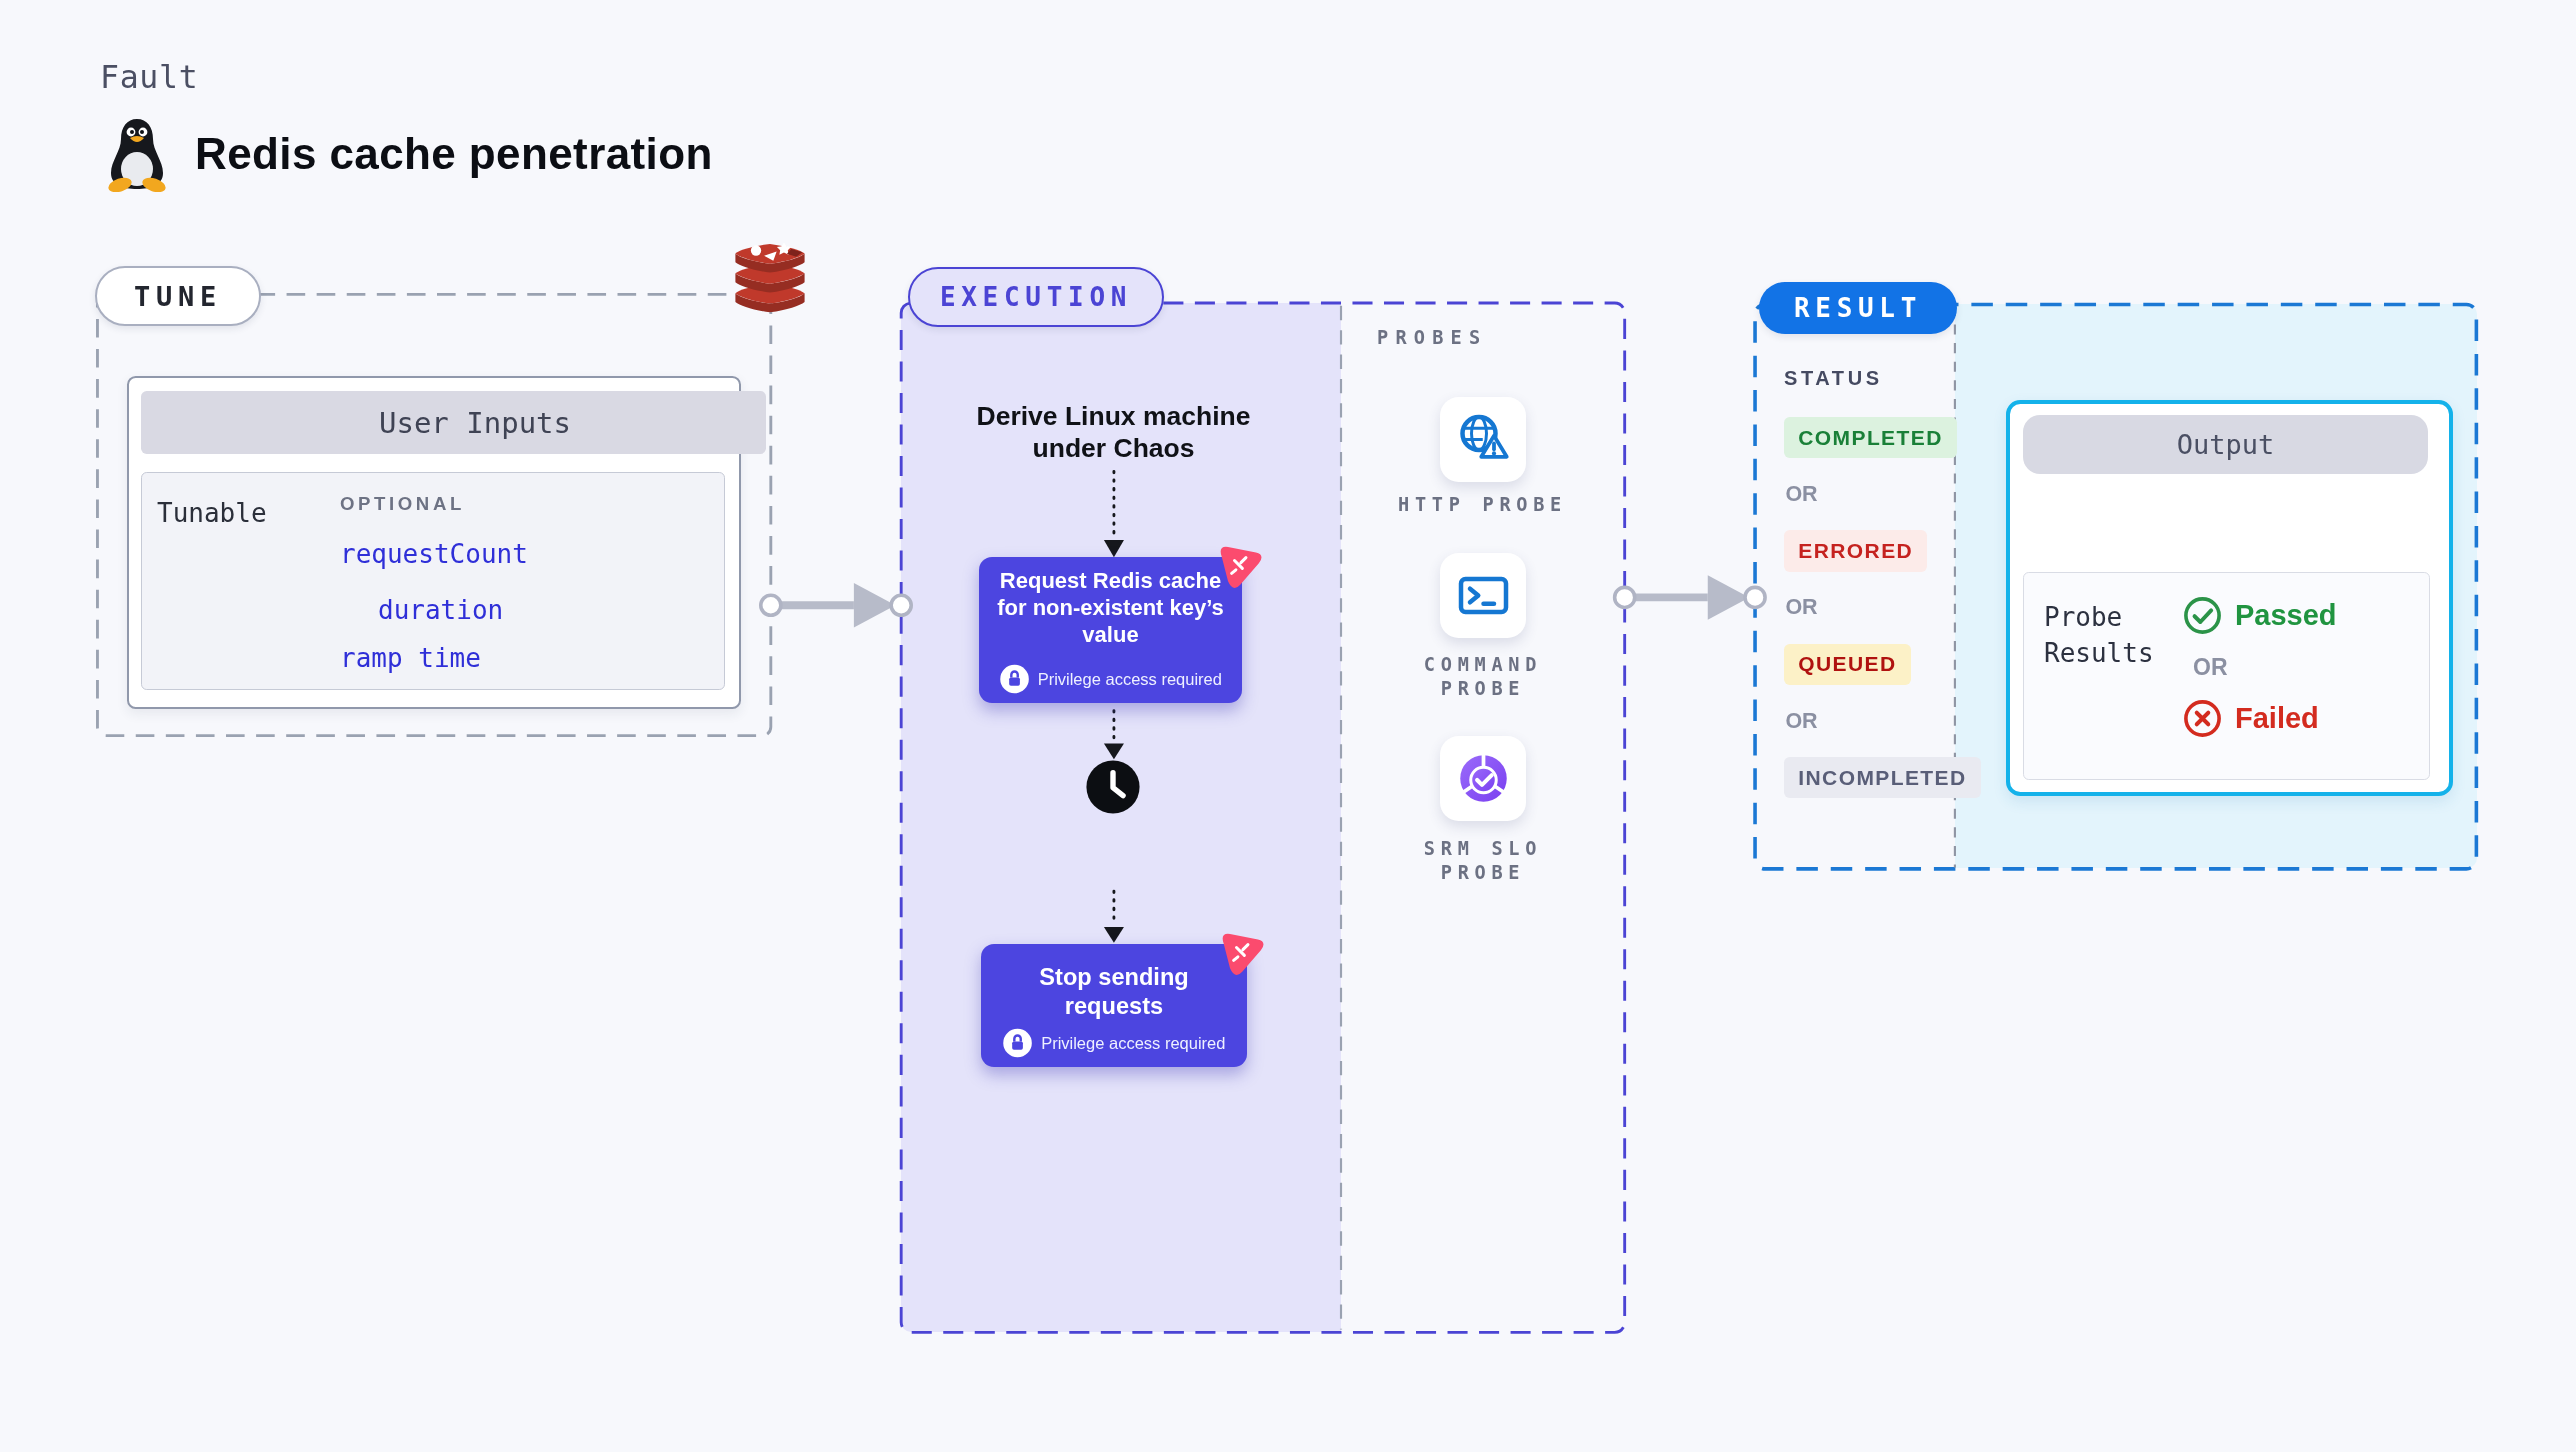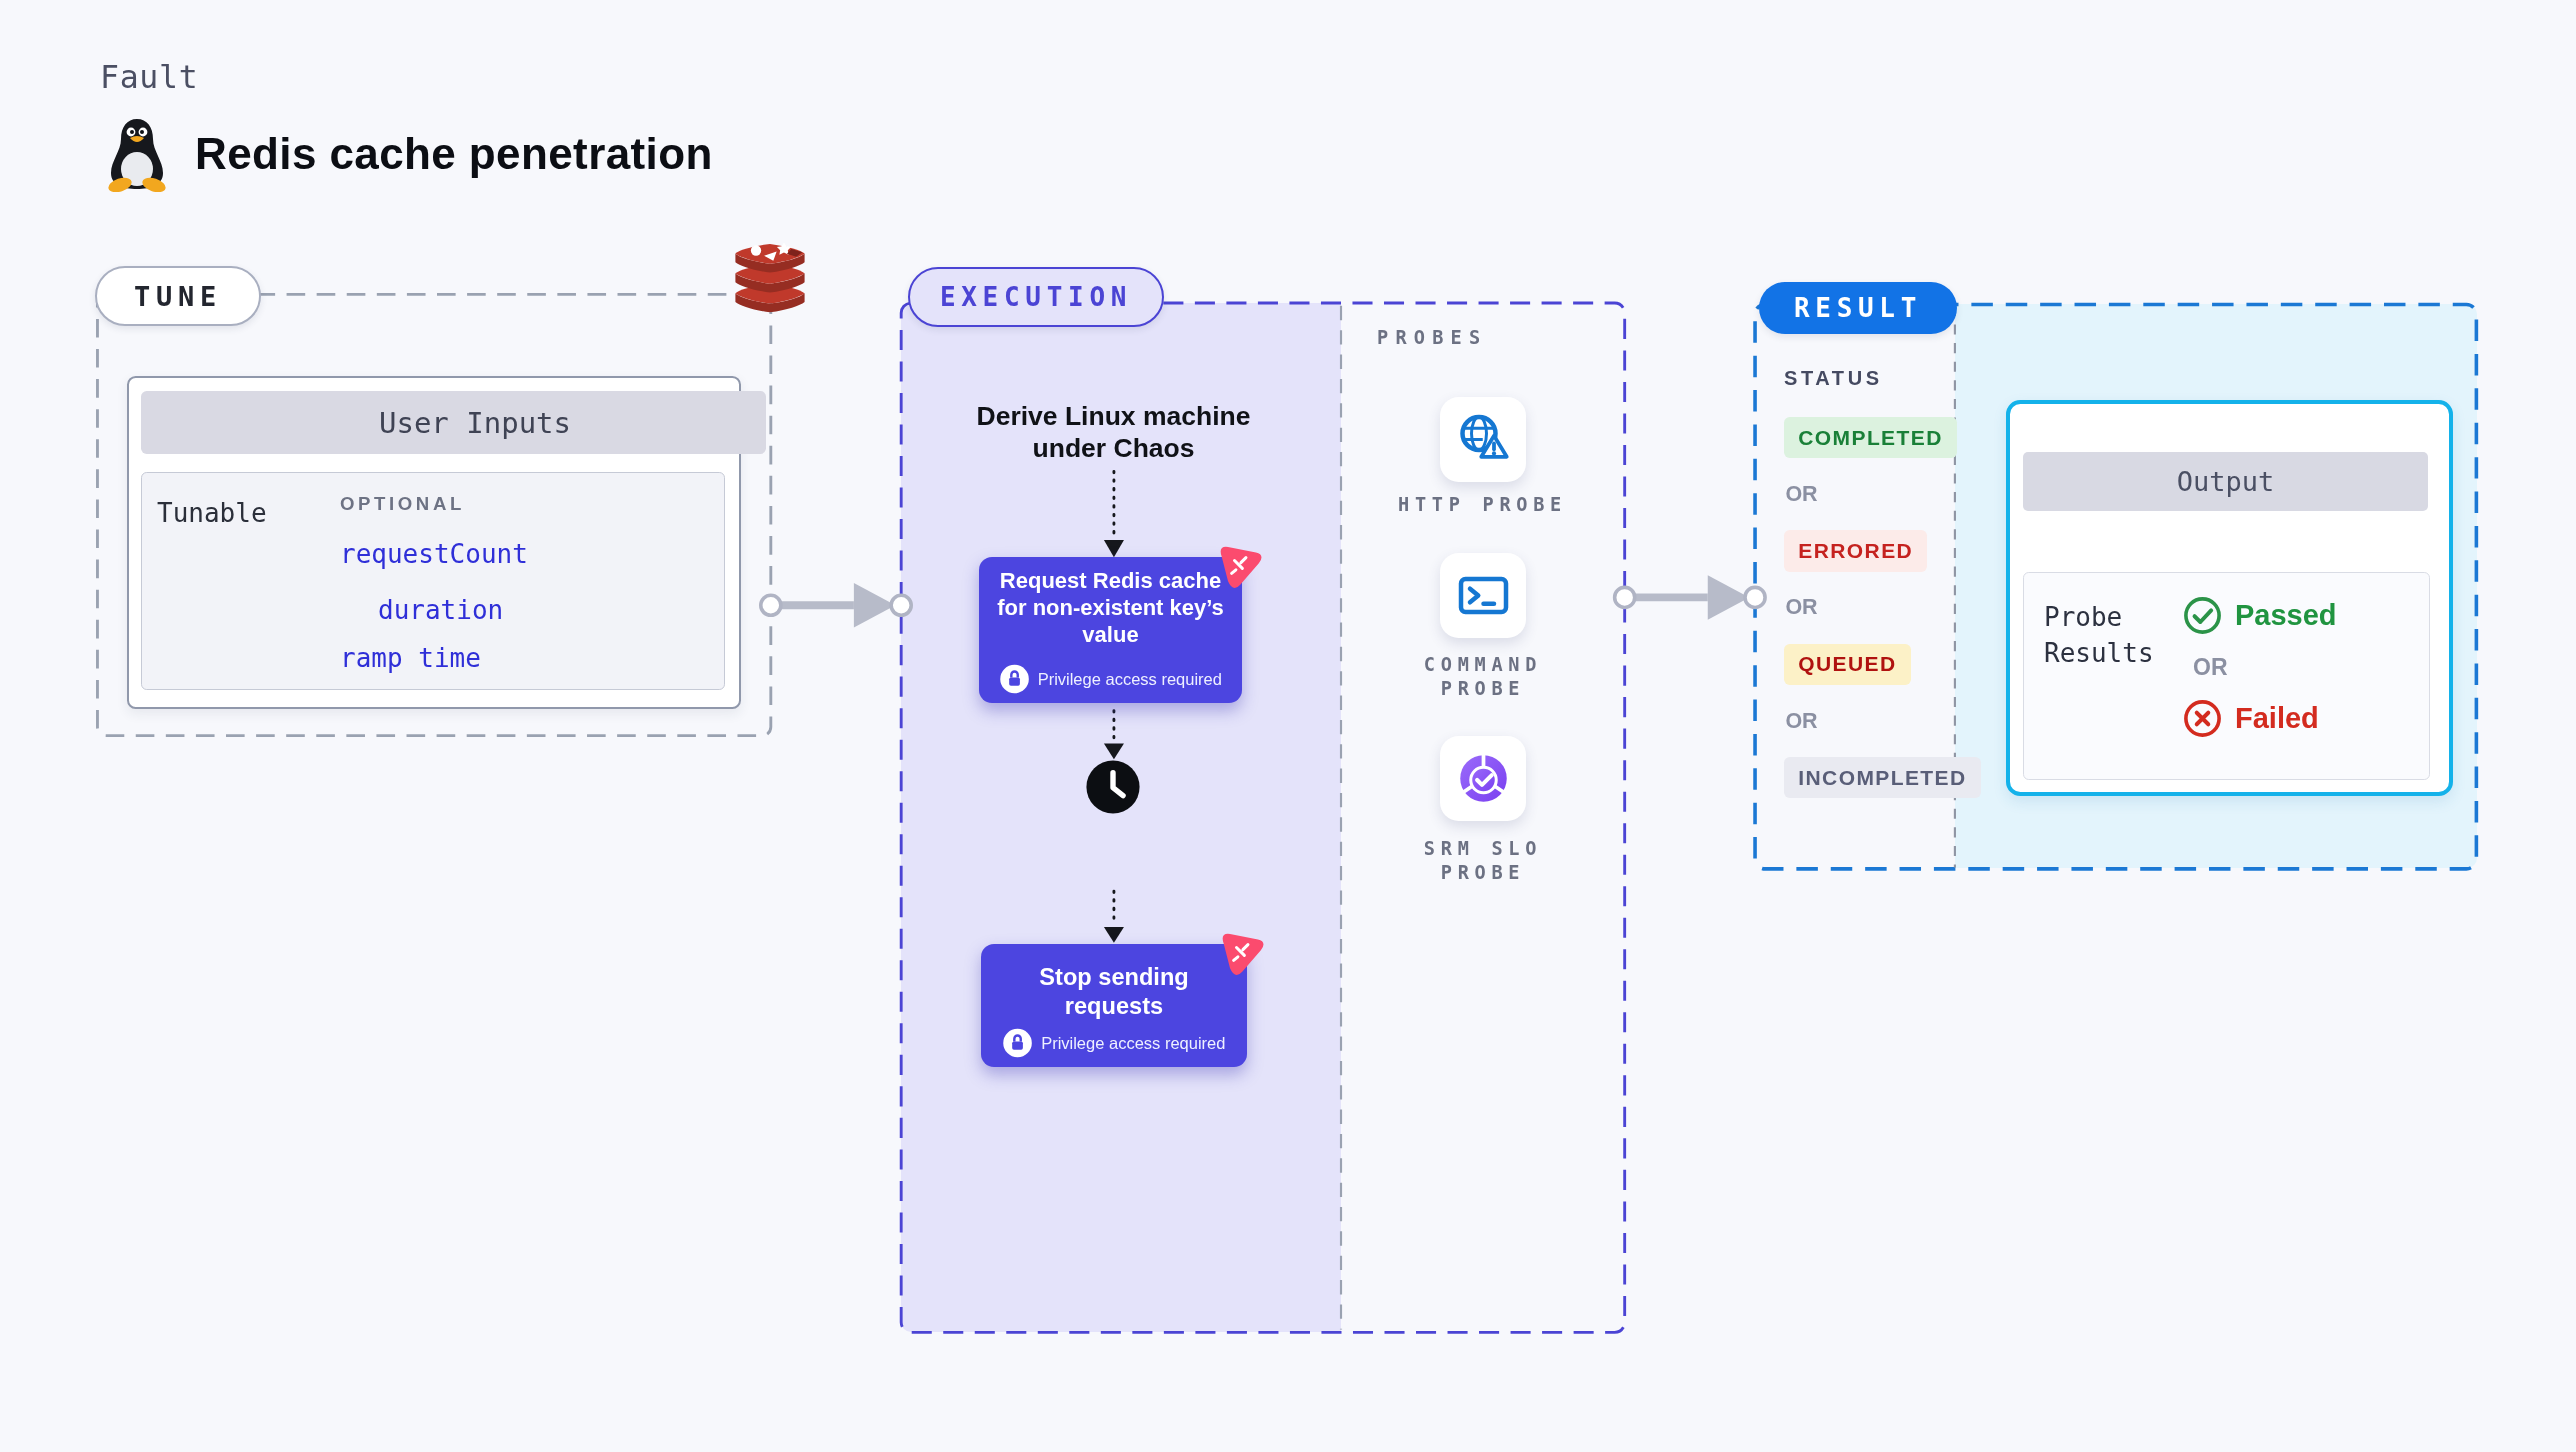--- a/index.html
+++ b/index.html
@@ -87,22 +87,22 @@
   .badge-completed{background:#dcf2df;color:#1a8038;}
   .badge-errored{background:#fcebe9;color:#c5221f;margin-top:23.6px;}
   .badge-queued{background:#fcf1c7;color:#b0120f;margin-top:23.6px;}
   .badge-incompleted{background:#e9eaf1;color:#595e78;margin-top:23.6px;}
   .or-sep{font-size:21.5px;font-weight:700;color:#8b90a2;margin-top:23.6px;}
   .status-col .or-sep{margin-left:1.4px;}
 
   
   .output-card{left:2006px;top:400px;width:439px;height:388px;background:#ffffff;border:4.3px solid #14b2ea;
                border-radius:14.3px;box-shadow:0 5.7px 14.3px rgba(30,120,180,.12);}
-  .output-header{left:2023px;top:415px;width:405px;height:59px;background:#d8d9e3;border-radius:5px;
-                 display:flex;align-items:center;justify-content:center;font-size:27px;color:#4a4f63;margin-top:37px;}
+  .output-header{left:2023px;top:415px;width:405px;height:59px;background:#d8d9e3;border-radius:17px;
+                 display:flex;align-items:center;justify-content:center;font-size:27px;color:#4a4f63;}
   .metrics-row{left:2023px;top:490px;width:405px;height:66px;background:#fafbfe;border:1.4px solid #d9dce5;border-radius:5.7px;
                display:flex;align-items:center;}
   .metrics-label{margin-left:20px;font-size:26px;color:#2c3140;}
   .metrics-value{margin-left:54px;font-size:26px;color:#4a43e6;}
   .proberes-row{left:2023px;top:572px;width:405px;height:206px;background:#fafbfe;border:1.4px solid #d9dce5;border-radius:5.7px;}
   .proberes-label{position:absolute;left:20px;top:26px;font-size:26px;line-height:36px;color:#2c3140;width:158px;}
   .proberes-values{position:absolute;left:159px;top:23px;display:flex;flex-direction:column;align-items:flex-start;}
   .result-item{display:flex;align-items:center;gap:13px;font-size:29px;font-weight:700;}
   .result-item svg{width:39px;height:39px;}
   .passed-item{color:#209440;}

